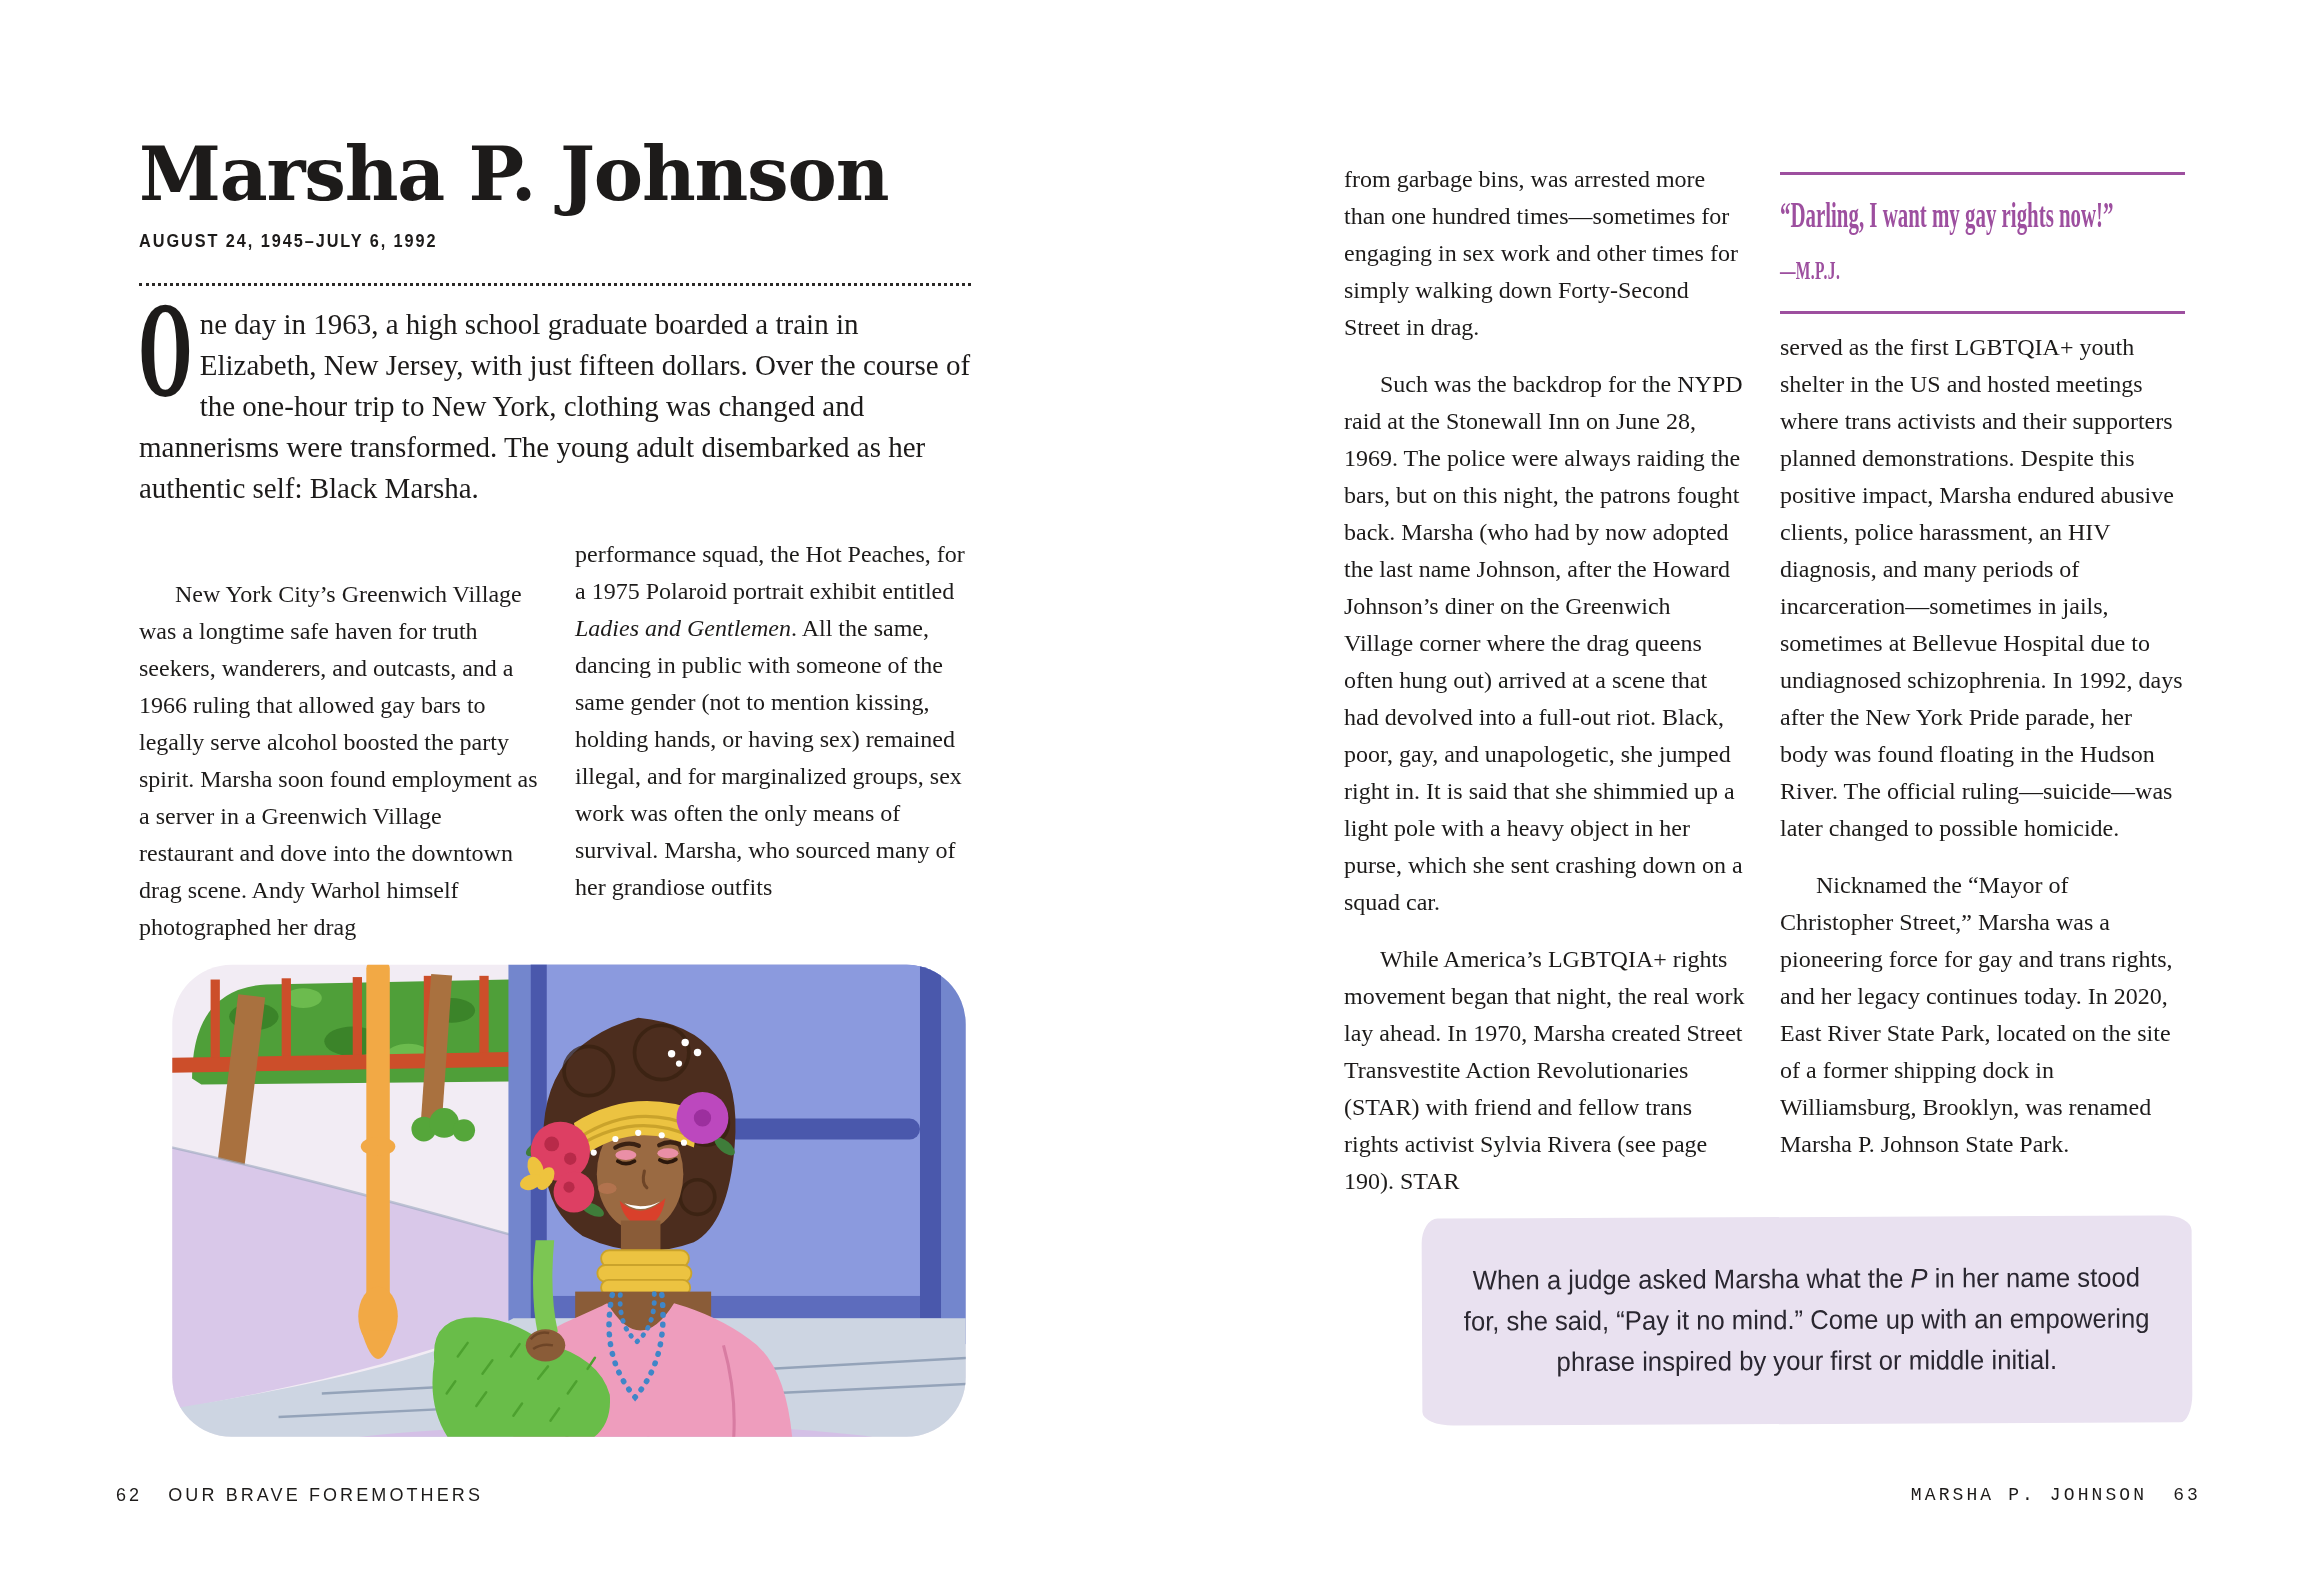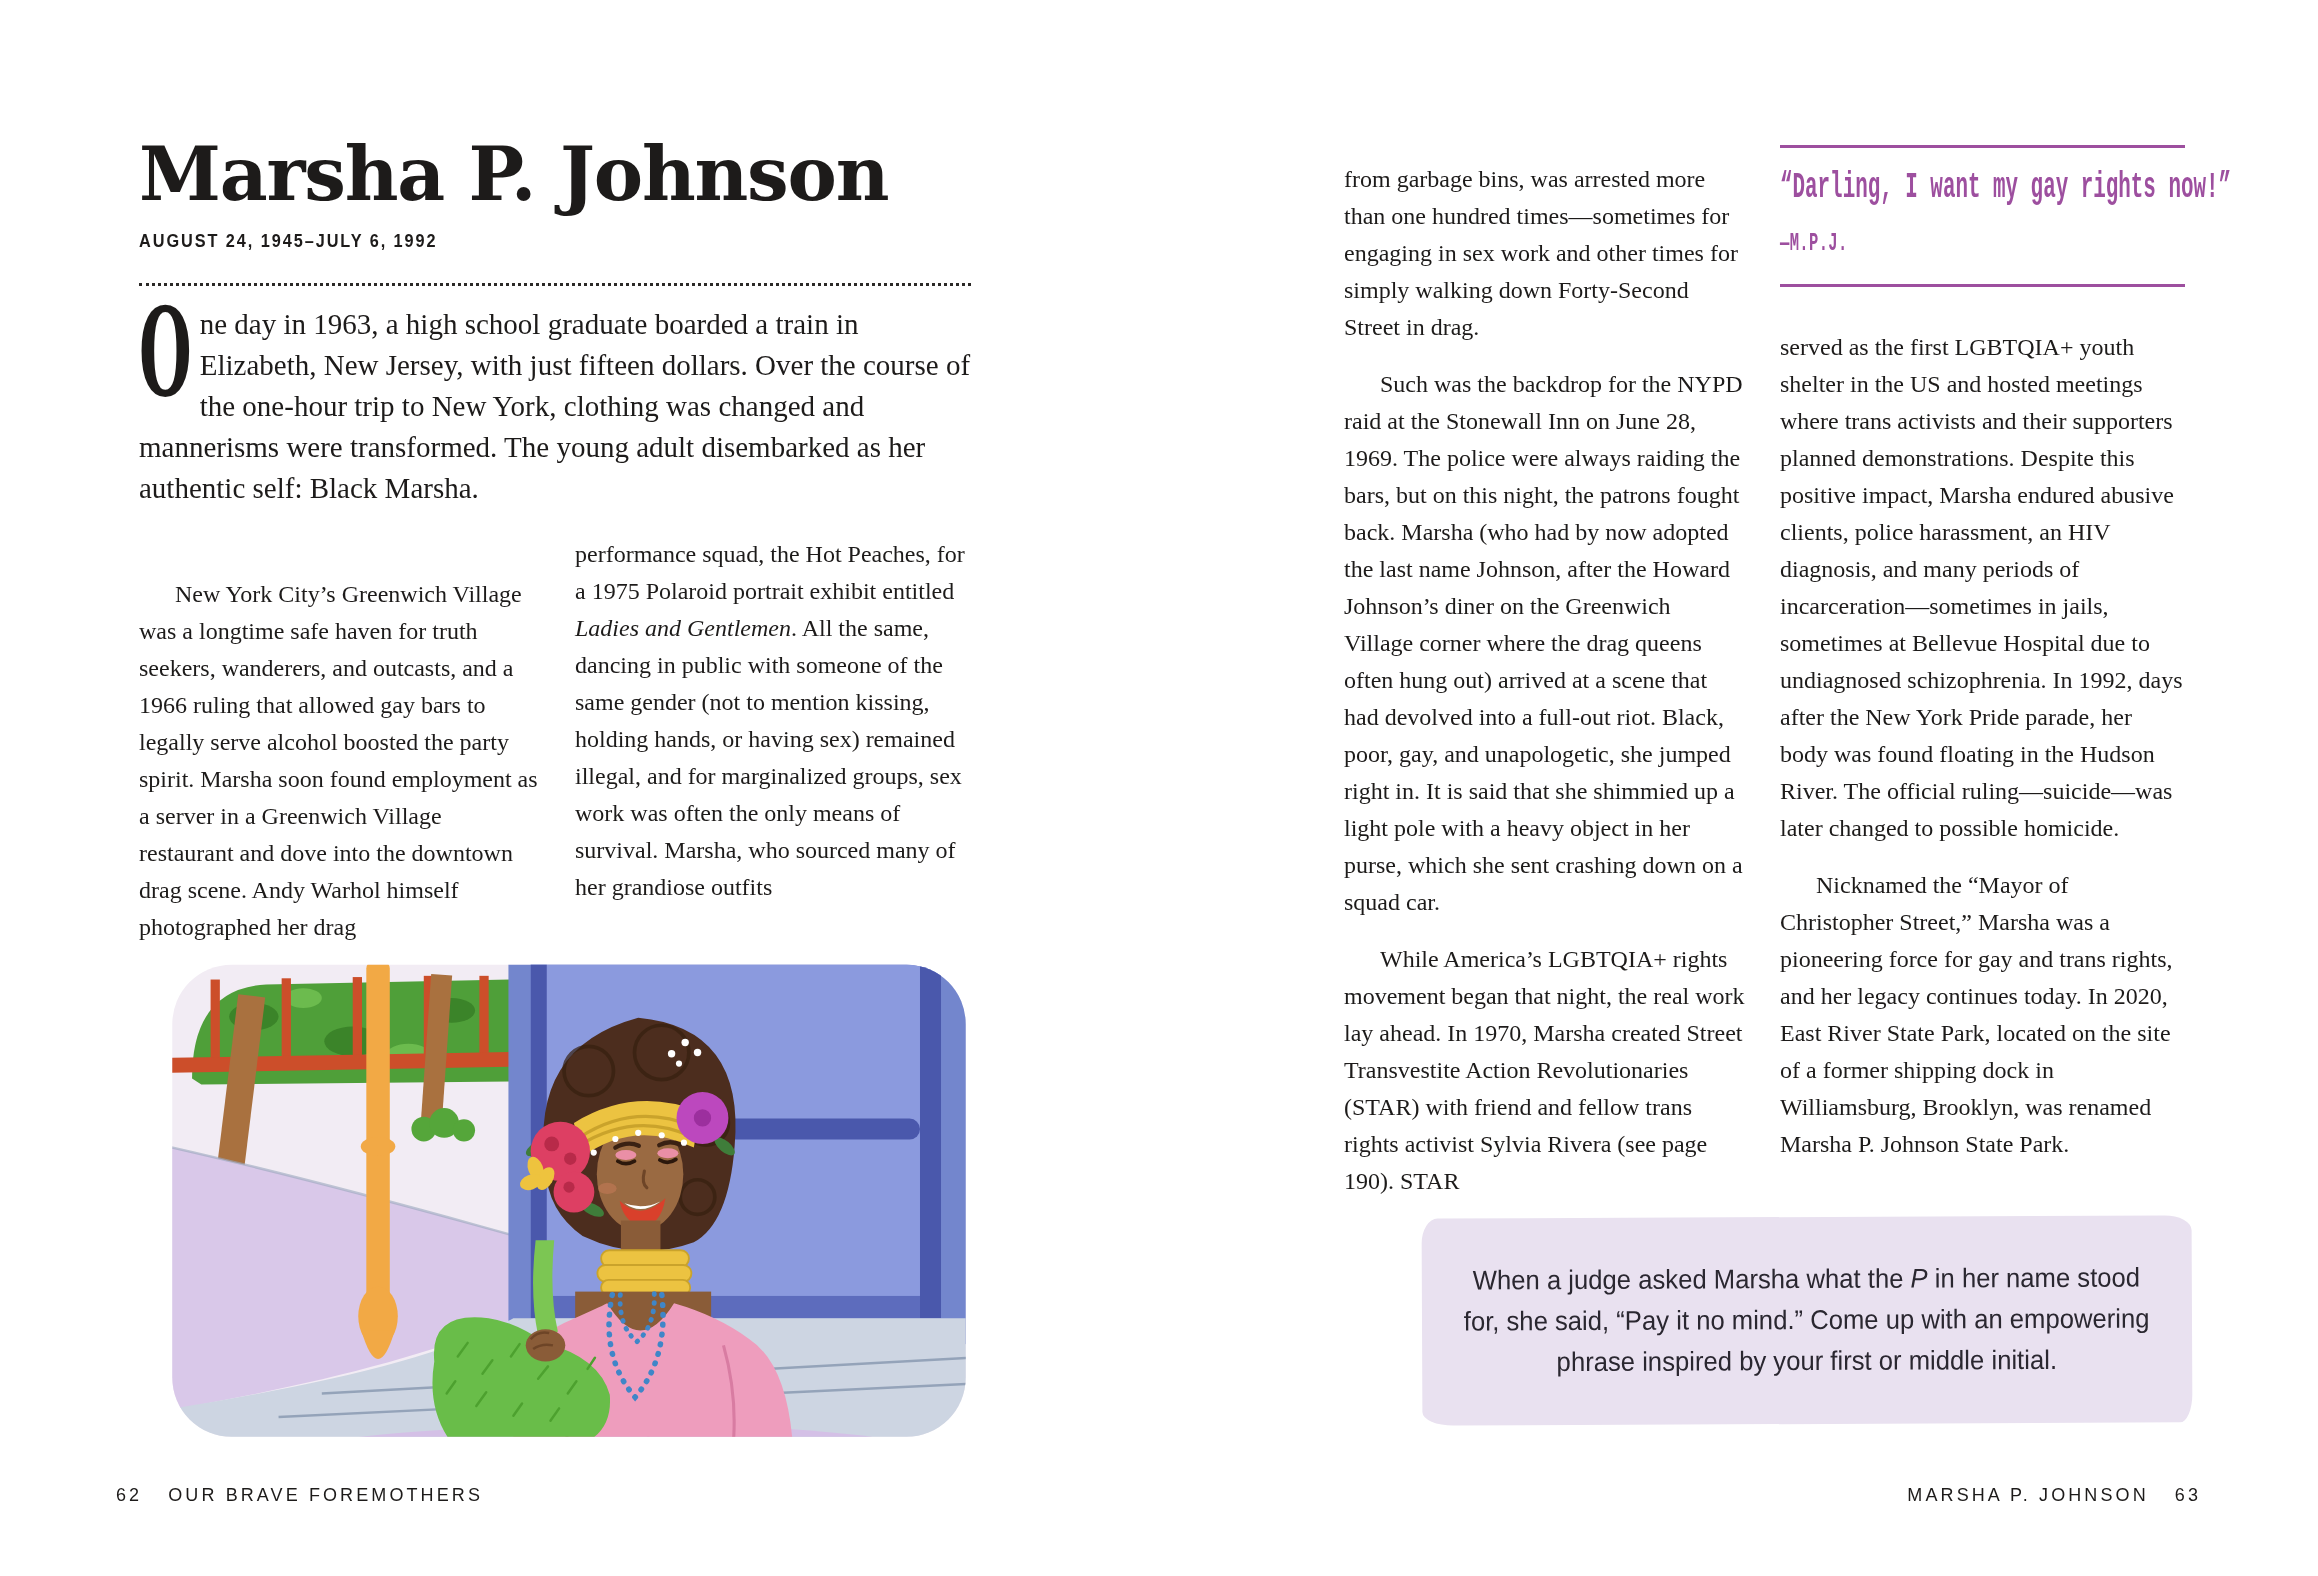--- a/index.html
+++ b/index.html
@@ -24,40 +24,40 @@
            font-size:121px; line-height:.72; transform:scaleX(.5); transform-origin:0 0; }
 
   .col { position:absolute; font-size:24px; line-height:37px; text-align:left; }
   .col p { text-indent:0;margin-top:20px; }
   .col p.indent { text-indent:36px; }
   .col-l1 { left:139px;  top:556px; width:399px; }
   .col-l2 { left:575px;  top:516px; width:399px; }
   .col-r1 { left:185px;  top:141px; width:401px; }
   .col-r2 { left:621px; top:309px; width:405px; }
 
-  .pullquote { position:absolute; left:621px; top:145px; width:405px;
+  .pullquote { position:absolute; left:621px; top:172px; width:405px;
            border-top:3.1px solid var(--accent,#9d4f9f); border-bottom:3.1px solid var(--accent,#9d4f9f);
-           padding:18.5px 0 26px 0; color:var(--accent,#9d4f9f); font-family:Liberation Mono, monospace; }
+           padding:18.5px 0 26px 0; color:var(--accent,#9d4f9f); font-family:Liberation Serif, serif; }
   .pq-text { font-weight:700; font-size:36px; width:674px; transform:scaleX(.58);
            transform-origin:left top; white-space:nowrap; }
   .pq-attr { font-weight:700; font-size:25px; margin-top:21px; width:433px;
            transform:scaleX(.62); transform-origin:left top; letter-spacing:0.6px; }
 
   .callout { position:absolute; left:263px; top:1217px; width:770px; min-height:207px;
            background:var(--callout-bg,#e9e1f0); transform:rotate(-.25deg);
            border-radius:16px 27px 12.4px 31px / 25px 15px 28.4px 13.6px;
            display:flex; align-items:center; justify-content:center; padding:25px 12.4px; }
   .callout p { font-family:"Liberation Sans", sans-serif; font-size:27px; line-height:41px;
            text-align:center; width:767px; transform:scaleX(.95); transform-origin:50% 50%;
            color:#2a2730; }
 
   .footer { position:absolute; top:1485px; font-family:"Liberation Sans", sans-serif;
            font-size:18px; letter-spacing:3.1px; white-space:nowrap; }
   .footer-left { left:116px;text-align:right; }
-  .footer-right { right:117px; text-align:right; }
+  .footer-right { right:117px; text-align:right;font-family:Liberation Mono, monospace; }
   .footer .gap { display:inline-block; width:26px; }
 
   .illustration { position:absolute; left:167px; top:961px; width:804px; height:482px; }
   .illustration svg { display:block; width:100%; height:100%; }
   em { font-style:italic; }
 </style>
 </head>
 <body style="color: rgb(29, 27, 26);">
 
 <section class="page page-left">

